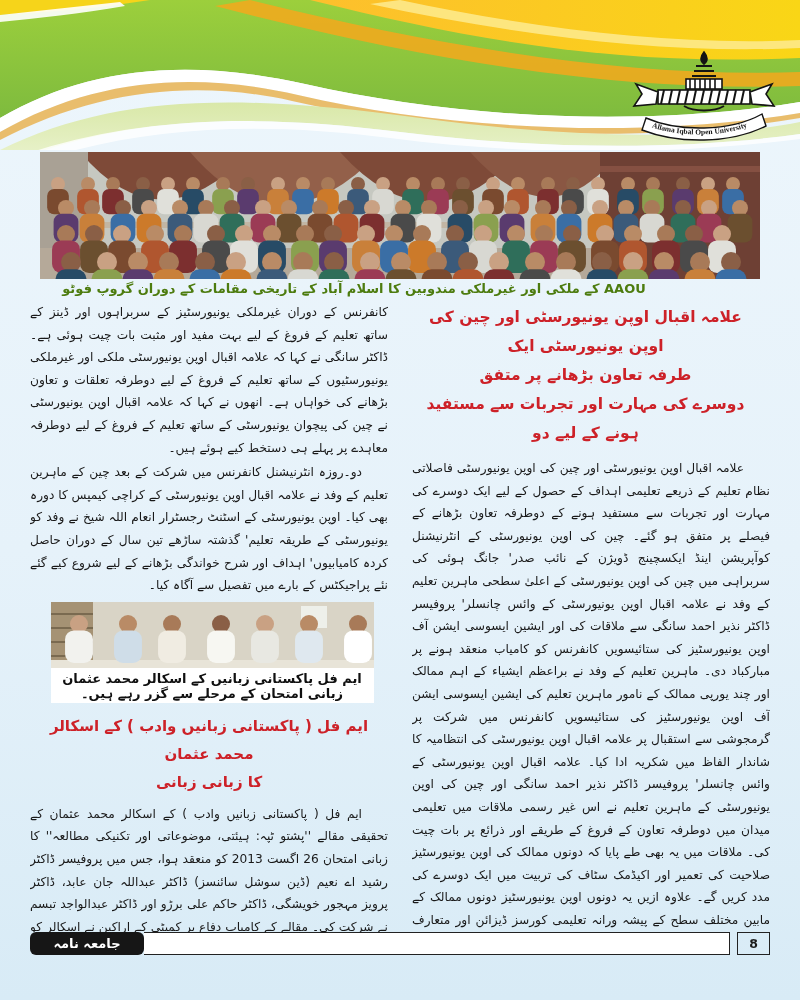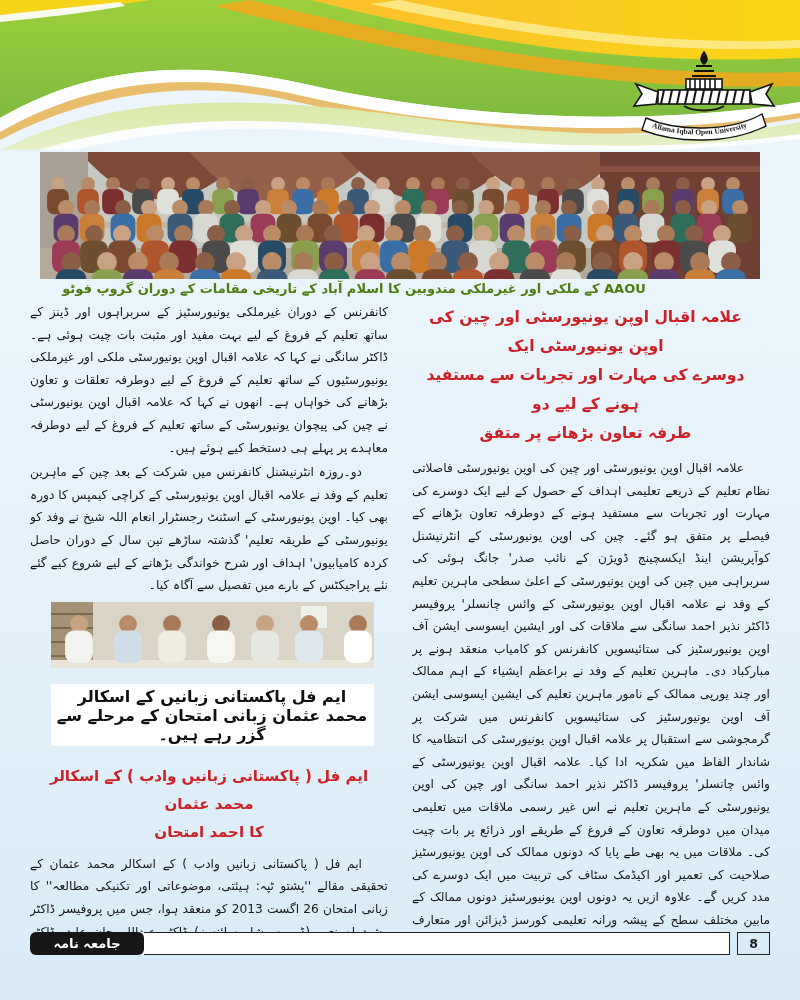--- a/index.html
+++ b/index.html
@@ -29,22 +29,22 @@
     color:#cd2128;font-weight:bold;font-size:15.5px;line-height:29px;
     text-align:center;margin:2px 11px 9px 0;
   }
   .headline-2{
     color:#cd2128;font-weight:bold;font-size:15px;line-height:28px;
     text-align:center;margin:9px 0 7px 0;
   }
   .photo-meeting-block{margin:5px 2px 0 8px;}
   .photo-meeting{display:block;width:323px;height:66px;margin:0 auto;}
   .caption-meeting{
-    background:#ffffff;width:323px;margin:16px auto;padding:3px 4px 2px 4px;
-    box-sizing:border-box;text-align:center;font-size:16px;font-weight:bold;
+    background:#ffffff;width:323px;margin:0 auto;padding:3px 4px 2px 4px;
+    box-sizing:border-box;text-align:center;font-size:13px;font-weight:bold;
     direction:rtl;color:#101010;
   }
   .footer{
     position:absolute;top:932px;left:30px;width:740px;height:23px;
     display:flex;align-items:stretch;
   }
   .footer-brand{
     background:#161616;color:#fff;width:114px;display:flex;align-items:center;
     justify-content:center;font-size:13px;font-weight:bold;direction:rtl;border-radius:6px;
   }
@@ -352,30 +352,30 @@
             <rect x="244.05" y="28.48" width="27.900000000000002" height="32.4" rx="9" fill="#dfe8ef"></rect>
             <circle cx="307" cy="22" r="9" fill="#a87a58"></circle>
             <rect x="293.05" y="28.48" width="27.900000000000002" height="32.4" rx="9" fill="#ffffff"></rect>
           </g>
       </svg>
       <div class="caption-meeting">ایم فل پاکستانی زبانیں کے اسکالر محمد عثمان زبانی امتحان کے مرحلے سے گزر رہے ہیں۔</div>
     </div>
 
     <div class="headline-2">
       <div>ایم فل ( پاکستانی زبانیں وادب ) کے اسکالر محمد عثمان</div>
-      <div>کا احمد امتحان</div>
+      <div>کا زبانی زبانی</div>
     </div>
     <p class="indent">ایم فل ( پاکستانی زبانیں وادب ) کے اسکالر محمد عثمان کے تحقیقی مقالے ''پشتو ٹپہ: ہیئتی، موضوعاتی اور تکنیکی مطالعہ'' کا زبانی امتحان 26 اگست 2013 کو منعقد ہوا، جس میں پروفیسر ڈاکٹر رشید اے نعیم (ڈین سوشل سائنسز) ڈاکٹر عبداللہ جان عابد، ڈاکٹر پرویز مہجور خویشگی، ڈاکٹر حاکم علی برڑو اور ڈاکٹر عبدالواجد تبسم نے شرکت کی۔ مقالے کے کامیاب دفاع پر کمیٹی کے اراکین نے اسکالر کو ایم فل پاکستانی زبانیں وادب بہ تخصیص پشتو کی ڈگری جاری کرنے کی سفارش کی۔</p>
   </div>
 
   <div class="col">
     <div class="headline-1">
       <div>علامہ اقبال اوپن یونیورسٹی اور چین کی اوپن یونیورسٹی ایک</div>
+      <div>طرفہ تعاون بڑھانے پر متفق</div>
       <div>دوسرے کی مہارت اور تجربات سے مستفید ہونے کے لیے دو</div>
-      <div>طرفہ تعاون بڑھانے پر متفق</div>
     </div>
     <p class="indent">علامہ اقبال اوپن یونیورسٹی اور چین کی اوپن یونیورسٹی فاصلاتی نظام تعلیم کے ذریعے تعلیمی اہداف کے حصول کے لیے ایک دوسرے کی مہارت اور تجربات سے مستفید ہونے کے دوطرفہ تعاون بڑھانے کے فیصلے پر متفق ہو گئے۔ چین کی اوپن یونیورسٹی کے انٹرنیشنل کوآپریشن اینڈ ایکسچینج ڈویژن کے نائب صدر' جانگ ہوئی کی سربراہی میں چین کی اوپن یونیورسٹی کے اعلیٰ سطحی ماہرین تعلیم کے وفد نے علامہ اقبال اوپن یونیورسٹی کے وائس چانسلر' پروفیسر ڈاکٹر نذیر احمد سانگی سے ملاقات کی اور ایشین ایسوسی ایشن آف اوپن یونیورسٹیز کی ستائیسویں کانفرنس کو کامیاب منعقد ہونے پر مبارکباد دی۔ ماہرین تعلیم کے وفد نے براعظم ایشیاء کے اہم ممالک اور چند یورپی ممالک کے نامور ماہرین تعلیم کی ایشین ایسوسی ایشن آف اوپن یونیورسٹیز کی ستائیسویں کانفرنس میں شرکت پر گرمجوشی سے استقبال پر علامہ اقبال اوپن یونیورسٹی کی انتظامیہ کا شاندار الفاظ میں شکریہ ادا کیا۔ علامہ اقبال اوپن یونیورسٹی کے وائس چانسلر' پروفیسر ڈاکٹر نذیر احمد سانگی اور چین کی اوپن یونیورسٹی کے ماہرین تعلیم نے اس غیر رسمی ملاقات میں تعلیمی میدان میں دوطرفہ تعاون کے فروغ کے طریقے اور ذرائع پر بات چیت کی۔ ملاقات میں یہ بھی طے پایا کہ دونوں ممالک کی اوپن یونیورسٹیز صلاحیت کی تعمیر اور اکیڈمک سٹاف کی تربیت میں ایک دوسرے کی مدد کریں گے۔ علاوہ ازیں یہ دونوں اوپن یونیورسٹیز دونوں ممالک کے مابین مختلف سطح کے پیشہ ورانہ تعلیمی کورسز ڈیزائن اور متعارف کرنے میں بھی ایک دوسرے کی مدد کریں گے۔</p>
 
   </div>
 </div>
 
 <div class="footer">
   <div class="footer-brand">جامعہ نامہ</div>
   <div class="footer-bar"></div>
   <div class="footer-gap"></div>

